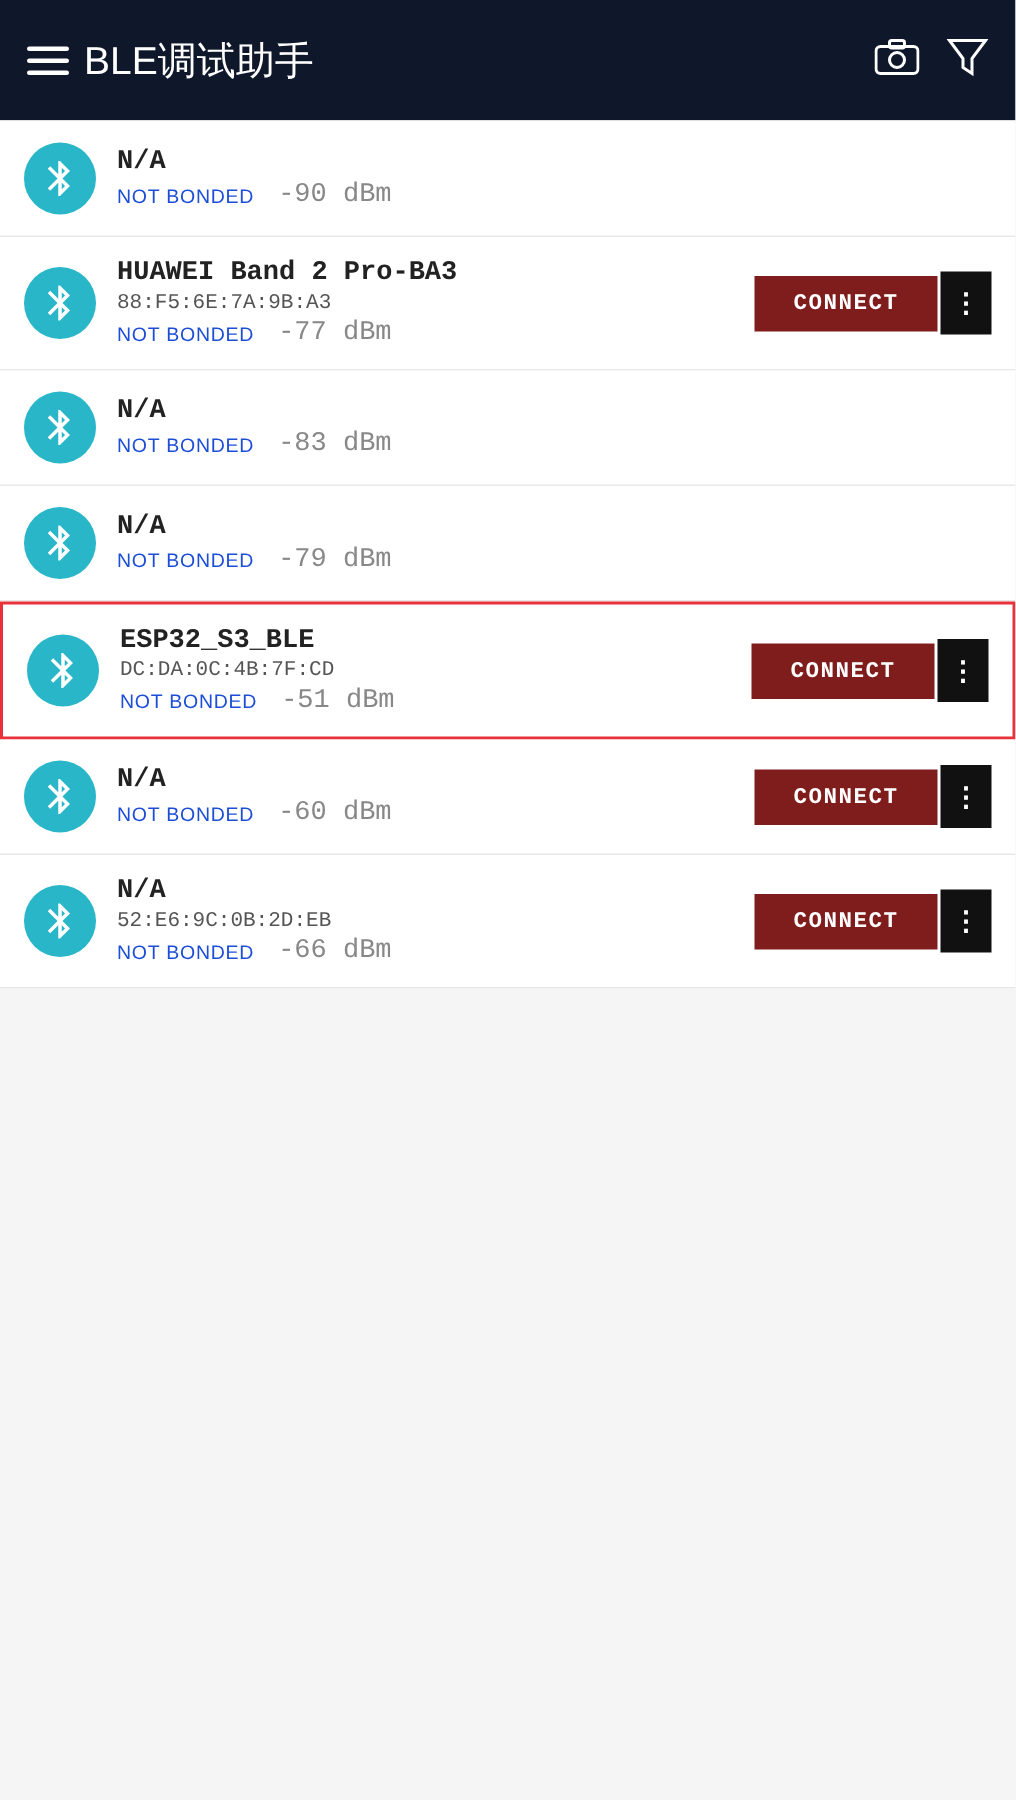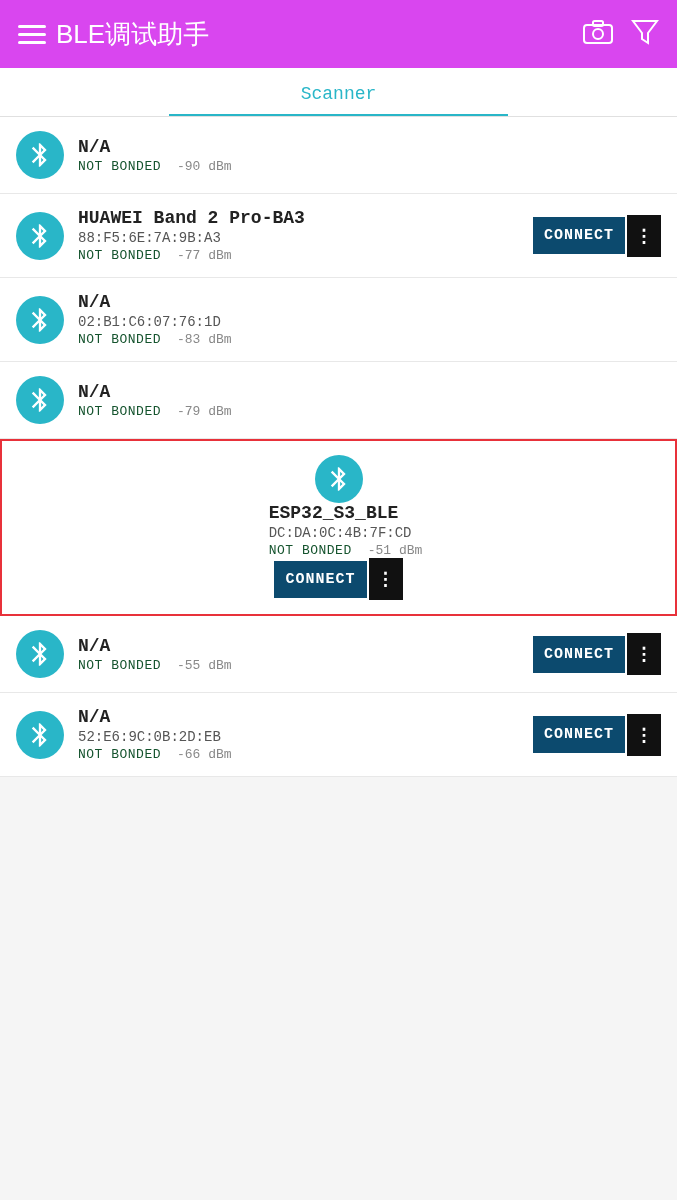--- a/index.html
+++ b/index.html
@@ -7,22 +7,22 @@
     body {
       width: 677px;
       min-height: 1200px;
       background: #f5f5f5;
       font-family: 'Courier New', Courier, monospace;
       overflow-x: hidden;
     }
 
     
     .header {
-      background: #d946ef;
-      height: 68px;
+      background: #0f172a;
+      height: 80px;
       display: flex;
       align-items: center;
       justify-content: space-between;
       padding: 0 18px;
     }
     .header-left {
       display: flex;
       align-items: center;
       gap: 10px;
     }
@@ -94,21 +94,20 @@
       display: flex;
       align-items: center;
       padding: 14px 16px;
       border-bottom: 1px solid #e8e8e8;
       background: white;
       position: relative;
     }
     .device-item.highlighted {
       border: 2.5px solid #e8313a;
       margin: 0;
-      flex-direction: column;
     }
 
     .bt-icon-circle {
       width: 48px;
       height: 48px;
       border-radius: 50%;
       background: #29b6c8;
       display: flex;
       align-items: center;
       justify-content: center;
@@ -137,41 +136,41 @@
       font-family: 'Courier New', Courier, monospace;
       margin-bottom: 2px;
     }
     .device-status-row {
       display: flex;
       align-items: center;
       gap: 16px;
     }
     .device-bond {
       font-size: 13px;
-      color: #14532d;
-      font-family: Liberation Mono, monospace;
+      color: #1d4ed8;
+      font-family: Liberation Sans, sans-serif;
       letter-spacing: 0.5px;
     }
     .device-rssi {
-      font-size: 13px;
+      font-size: 18px;
       color: #888;
       font-family: 'Courier New', Courier, monospace;
     }
 
     .device-actions {
       display: flex;
       align-items: center;
       gap: 2px;
       flex-shrink: 0;
     }
     .connect-btn {
-      background: #0c4a6e;
+      background: #7f1d1d;
       color: white;
       border: none;
-      padding: 10px 11px;
+      padding: 10px 26px;
       font-size: 15px;
       font-family: 'Courier New', Courier, monospace;
       font-weight: bold;
       letter-spacing: 1px;
       cursor: pointer;
     }
     .more-btn {
       background: #111;
       color: white;
       border: none;
@@ -209,23 +208,20 @@
     </span>
     <span class="header-icon-btn">
       <svg width="28" height="28" viewBox="0 0 28 28" fill="none" xmlns="http://www.w3.org/2000/svg">
         <polygon points="2,4 26,4 17,16 17,26 11,22 11,16" stroke="white" stroke-width="2" fill="none"></polygon>
       </svg>
     </span>
   </div>
 </header>
 
 <div class="tabs">
-  <div class="tab active">
-    <span>Scanner</span>
-  </div>
 </div>
 
 <div class="device-list" id="device-list">
 <div class="device-item">
       <div class="bt-icon-circle">
         <svg viewBox="0 0 24 24" xmlns="http://www.w3.org/2000/svg">
     <path d="M17.71 7.71L12 2h-1v7.59L6.41 5 5 6.41 10.59 12 5 17.59 6.41 19 11 14.41V22h1l5.71-5.71-4.3-4.29 4.3-4.29zM13 5.83l1.88 1.88L13 9.59V5.83zm1.88 10.46L13 18.17v-3.76l1.88 1.88z" fill="white"></path>
   </svg>
       </div>
       <div class="device-info">
@@ -256,21 +252,20 @@
       </div>
     </div>
     <div class="device-item">
       <div class="bt-icon-circle">
         <svg viewBox="0 0 24 24" xmlns="http://www.w3.org/2000/svg">
     <path d="M17.71 7.71L12 2h-1v7.59L6.41 5 5 6.41 10.59 12 5 17.59 6.41 19 11 14.41V22h1l5.71-5.71-4.3-4.29 4.3-4.29zM13 5.83l1.88 1.88L13 9.59V5.83zm1.88 10.46L13 18.17v-3.76l1.88 1.88z" fill="white"></path>
   </svg>
       </div>
       <div class="device-info">
         <div class="device-name">N/A</div>
-        <div class="device-mac">02:B1:C6:07:76:1D</div>
         <div class="device-status-row">
           <span class="device-bond">NOT BONDED</span>
           <span class="device-rssi">-83 dBm</span>
         </div>
       </div>
     </div>
     <div class="device-item">
       <div class="bt-icon-circle">
         <svg viewBox="0 0 24 24" xmlns="http://www.w3.org/2000/svg">
     <path d="M17.71 7.71L12 2h-1v7.59L6.41 5 5 6.41 10.59 12 5 17.59 6.41 19 11 14.41V22h1l5.71-5.71-4.3-4.29 4.3-4.29zM13 5.83l1.88 1.88L13 9.59V5.83zm1.88 10.46L13 18.17v-3.76l1.88 1.88z" fill="white"></path>
@@ -306,21 +301,21 @@
     <div class="device-item">
       <div class="bt-icon-circle">
         <svg viewBox="0 0 24 24" xmlns="http://www.w3.org/2000/svg">
     <path d="M17.71 7.71L12 2h-1v7.59L6.41 5 5 6.41 10.59 12 5 17.59 6.41 19 11 14.41V22h1l5.71-5.71-4.3-4.29 4.3-4.29zM13 5.83l1.88 1.88L13 9.59V5.83zm1.88 10.46L13 18.17v-3.76l1.88 1.88z" fill="white"></path>
   </svg>
       </div>
       <div class="device-info">
         <div class="device-name">N/A</div>
         <div class="device-status-row">
           <span class="device-bond">NOT BONDED</span>
-          <span class="device-rssi">-55 dBm</span>
+          <span class="device-rssi">-60 dBm</span>
         </div>
       </div>
       <div class="device-actions">
         <button class="connect-btn">CONNECT</button>
         <button class="more-btn">⋮</button>
       </div>
     </div>
     <div class="device-item">
       <div class="bt-icon-circle">
         <svg viewBox="0 0 24 24" xmlns="http://www.w3.org/2000/svg">

